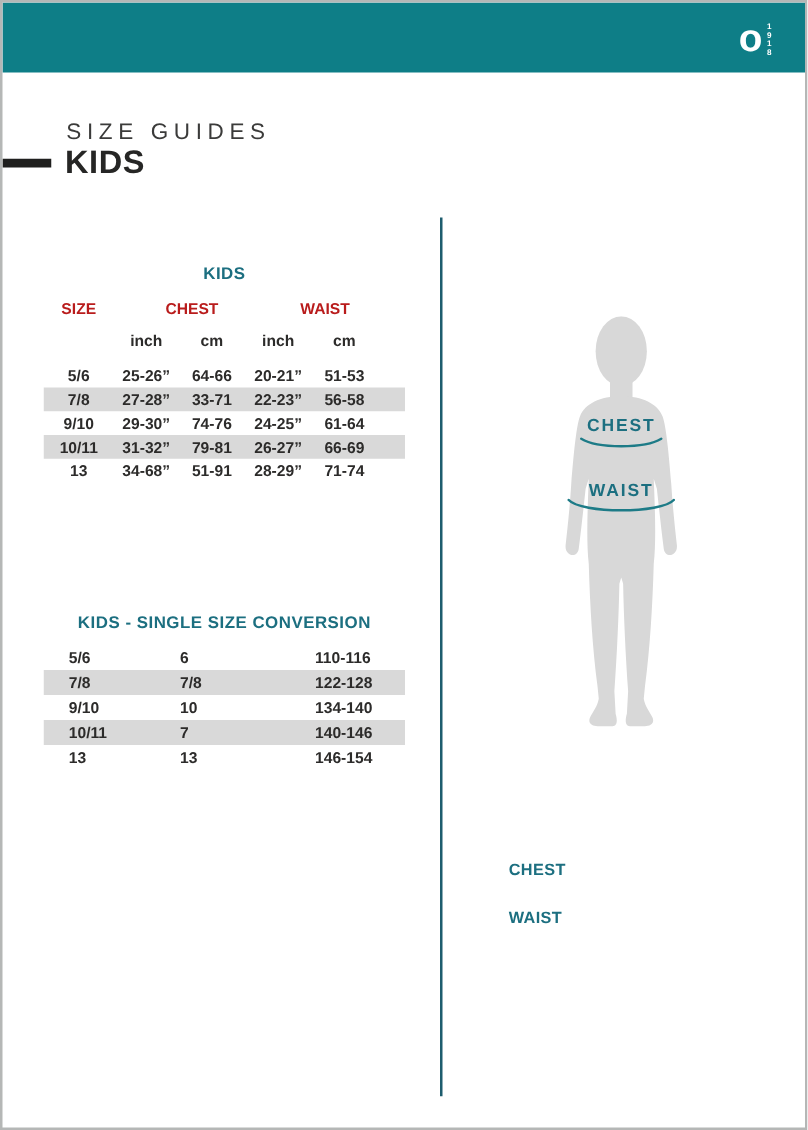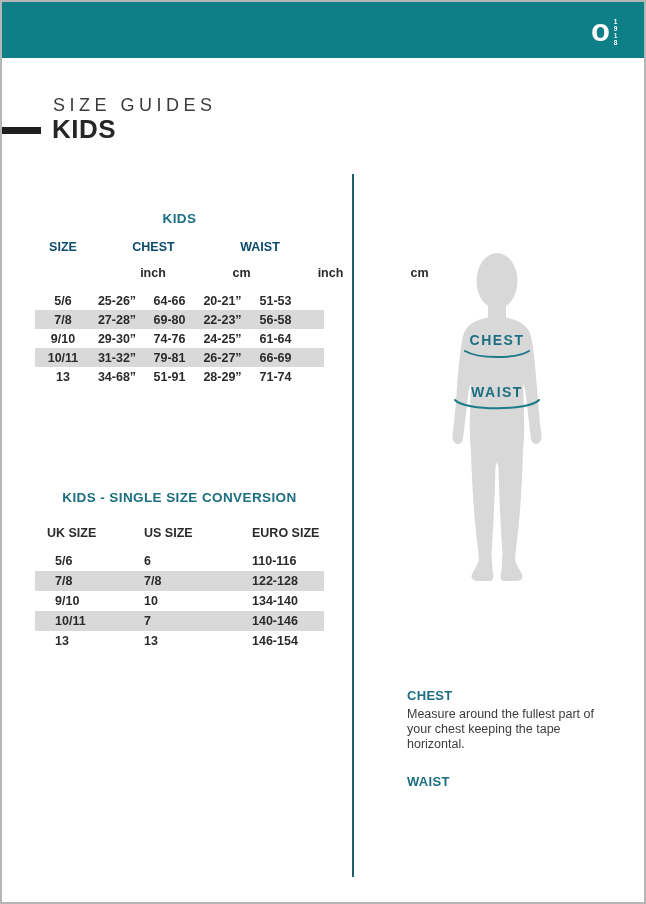--- a/index.html
+++ b/index.html
@@ -17,24 +17,24 @@
   
   .eyebrow{position:absolute;left:51px;top:93px;font-size:18px;letter-spacing:4.5px;color:#3b3b3a;}
   .page-title{position:absolute;left:50px;top:112px;font-size:26px;font-weight:bold;color:#262625;letter-spacing:0.5px;}
   .dash{position:absolute;left:0;top:125px;width:39px;height:7px;background:#1f1f1e;}
   
   .divider{position:absolute;left:350px;top:172px;width:2px;height:703px;background:#1e5d6e;}
   
   .t-title{text-align:center;font-weight:bold;font-size:13.5px;color:#1c6f80;letter-spacing:0.4px;line-height:16px;}
   .t1{position:absolute;left:33px;top:209px;width:289px;}
   .t1 .grouphead{display:grid;grid-template-columns:56px 105px 128px;margin-top:12px;
-    font-weight:bold;font-size:12.5px;color:#0c4a6e;text-align:center;line-height:16px;}
+    font-weight:bold;font-size:12.5px;color:#b91c1c;text-align:center;line-height:16px;}
   .t1 .grouphead .grp-chest{padding-left:20px;}
   .t1 .subhead{display:grid;grid-template-columns:56px 52px 53px 53px 75px;margin-top:10px;
-    font-weight:bold;font-size:12.5px;color:#2c2b2a;text-align:center;line-height:16px;gap:36px;}
+    font-weight:bold;font-size:12.5px;color:#2c2b2a;text-align:center;line-height:16px;}
   .t1 .subhead span:last-child{padding-right:22px;box-sizing:border-box;}
   .rows1{margin-top:10px;}
   .t1-row{display:grid;grid-template-columns:56px 52px 53px 53px 75px;height:19px;align-items:center;
     font-weight:bold;font-size:12.5px;color:#2c2b2a;text-align:center;}
   .t1-row span:last-child{padding-right:22px;box-sizing:border-box;}
   .t1-row:nth-child(even){background:#d9d9d9;}
   .t2{position:absolute;left:33px;top:488px;width:289px;}
   .t2 .head{display:grid;grid-template-columns:97px 108px 72px;padding-left:12px;margin-top:19px;
     font-weight:bold;font-size:12.5px;color:#2c2b2a;line-height:16px;box-sizing:border-box;}
   .rows2{margin-top:10px;}
@@ -95,21 +95,21 @@
         <div class="t1-row">
           <span>5/6</span>
           <span>25-26”</span>
           <span>64-66</span>
           <span>20-21”</span>
           <span>51-53</span>
         </div>
         <div class="t1-row">
           <span>7/8</span>
           <span>27-28”</span>
-          <span>69-80</span>
+          <span>33-71</span>
           <span>22-23”</span>
           <span>56-58</span>
         </div>
         <div class="t1-row">
           <span>9/10</span>
           <span>29-30”</span>
           <span>74-76</span>
           <span>24-25”</span>
           <span>61-64</span>
         </div>
@@ -125,25 +125,20 @@
           <span>34-68”</span>
           <span>51-91</span>
           <span>28-29”</span>
           <span>71-74</span>
         </div>
       </div>
   </section>
 
   <section class="t2">
     <div class="t-title">KIDS - SINGLE SIZE CONVERSION</div>
-    <div class="head">
-      <span>UK SIZE</span>
-      <span>US SIZE</span>
-      <span>EURO SIZE</span>
-    </div>
     <div class="rows2">
         <div class="t2-row">
           <span>5/6</span>
           <span>6</span>
           <span>110-116</span>
         </div>
         <div class="t2-row">
           <span>7/8</span>
           <span>7/8</span>
           <span>122-128</span>
@@ -188,22 +183,19 @@
   </svg>
 
   <div class="body-label waist-label">WAIST</div>
   <svg class="arc waist-arc" width="88" height="16" viewBox="0 0 88 16" xmlns="http://www.w3.org/2000/svg">
     <path d="M2,3 C12,14 76,14 86,3"></path>
   </svg>
 
   <section class="instructions">
     <div class="inst-block">
       <div class="inst-head">CHEST</div>
-      <div class="inst-body">Measure around the fullest part of
-your chest keeping the tape
-horizontal.</div>
     </div>
     <div class="inst-block">
       <div class="inst-head">WAIST</div>
     </div>
   </section>
 
 </div>
 
 </body></html>

